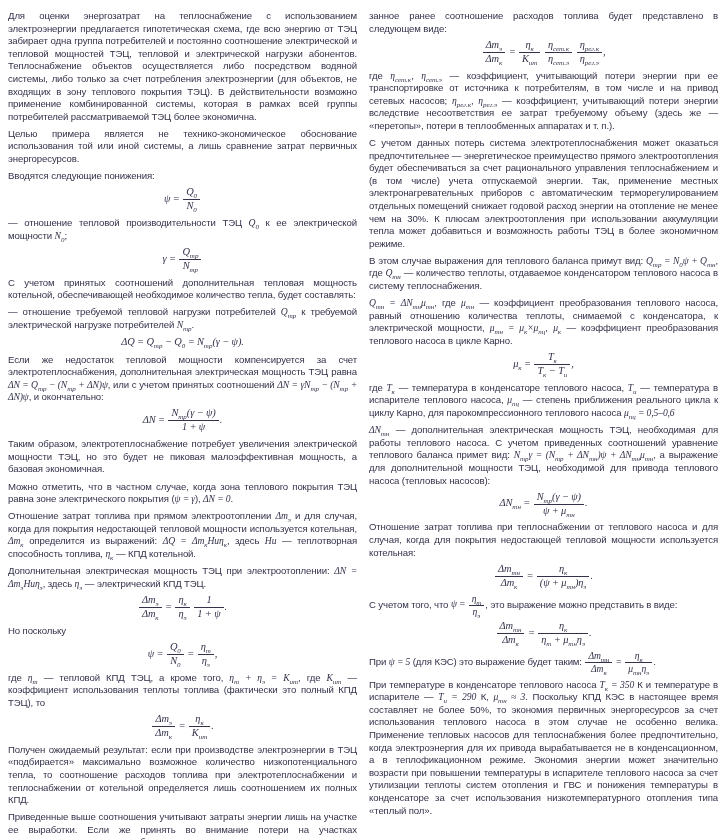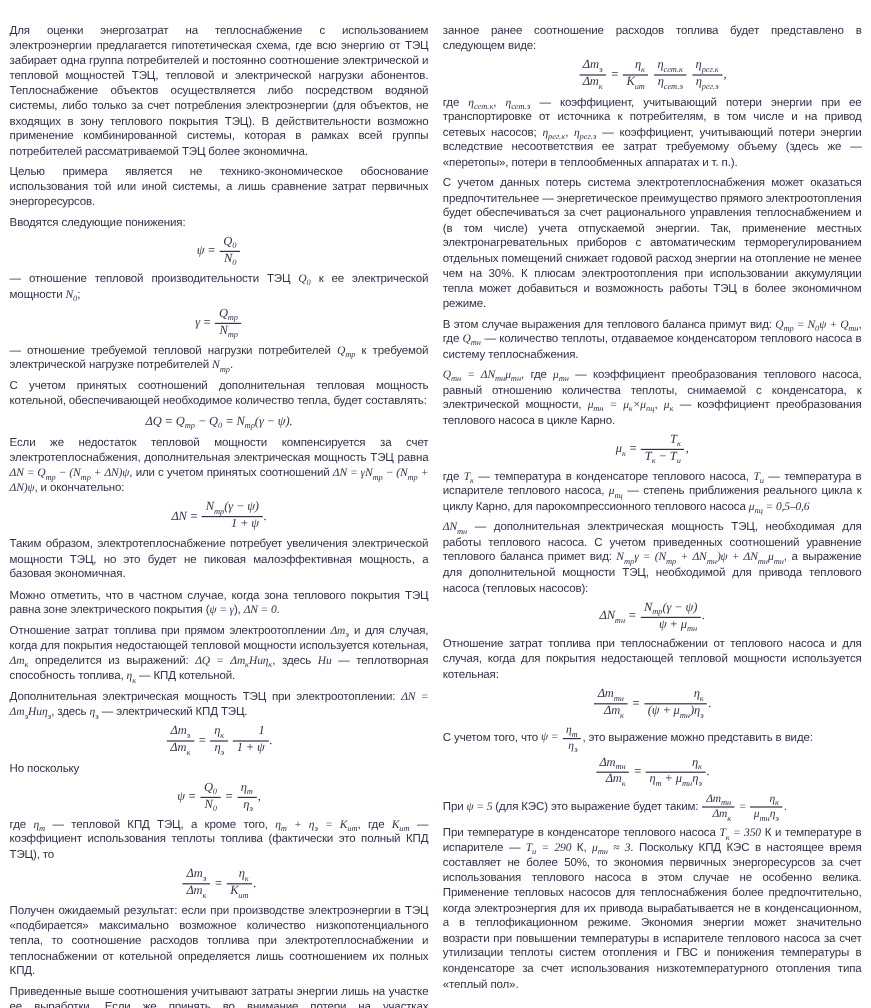--- a/index.html
+++ b/index.html
@@ -2,56 +2,56 @@
 <html lang="ru"><head>
 <meta charset="utf-8">
 <style>
   html,body{margin:0;padding:0;}
   body{
     width:726px;height:840px;overflow:hidden;background:#ffffff;
     font-family:"Liberation Sans",sans-serif;
   }
   .page{
     box-sizing:border-box;width:726px;height:604px;
-    padding:20px 8px;display:flex;gap:12px;background:#ffffff;
+    padding:10px 8px;display:flex;gap:12px;background:#ffffff;
   }
   .col{
     flex:1 1 0;min-width:0;
     color:#32324a;
     font-size:9.6px;line-height:12.6px;letter-spacing:-0.12px;
     text-align:justify;
   }
   .para{margin:0 0 4.5px 0;}
   .formula{
     margin:2px 0 5px 0;text-align:center;
     font-family:"Liberation Serif",serif;font-style:italic;
     font-size:10.4px;color:#32324a;
   }
   .mi{font-family:"Liberation Serif",serif;font-style:italic;}
   sub{font-size:7px;line-height:0;letter-spacing:0;}
   .frac{
-    display:inline-block;vertical-align:middle;text-align:right;
+    display:inline-block;vertical-align:middle;text-align:center;
     margin:0 1px;line-height:1.05;
   }
   .frac .num{display:block;padding:0 3px 1px;border-bottom:0.8px solid #32324a;}
   .frac .den{display:block;padding:1px 3px 0;}
 </style>
 </head>
 <body>
 
 <div class="page">
   <div class="col" id="col-left">
       <p class="para">Для оценки энергозатрат на теплоснабжение с использованием электроэнергии предлагается гипотетическая схема, где всю энергию от ТЭЦ забирает одна группа потребителей и постоянно соотношение электрической и тепловой мощностей ТЭЦ, тепловой и электрической нагрузки абонентов. Теплоснабжение объектов осуществляется либо посредством водяной системы, либо только за счет потребления электроэнергии (для объектов, не входящих в зону теплового покрытия ТЭЦ). В действительности возможно применение комбинированной системы, которая в рамках всей группы потребителей рассматриваемой ТЭЦ более экономична.</p>
       <p class="para">Целью примера является не технико-экономическое обоснование использования той или иной системы, а лишь сравнение затрат первичных энергоресурсов.</p>
       <p class="para">Вводятся следующие понижения:</p>
       <div class="formula"><span class="mi">ψ = <span class="frac"><span class="num">Q<sub>0</sub></span><span class="den">N<sub>0</sub></span></span></span></div>
       <p class="para">— отношение тепловой производительности ТЭЦ <span class="mi">Q<sub>0</sub></span> к ее электрической мощности <span class="mi">N<sub>0</sub></span>;</p>
       <div class="formula"><span class="mi">γ = <span class="frac"><span class="num">Q<sub>тр</sub></span><span class="den">N<sub>тр</sub></span></span></span></div>
+      <p class="para">С учетом принятых соотношений дополнительная тепловая мощность котельной, обеспечивающей необходимое количество тепла, будет составлять:</p>
       <p class="para">— отношение требуемой тепловой нагрузки потребителей <span class="mi">Q<sub>тр</sub></span> к требуемой электрической нагрузке потребителей <span class="mi">N<sub>тр</sub></span>.</p>
-      <p class="para">С учетом принятых соотношений дополнительная тепловая мощность котельной, обеспечивающей необходимое количество тепла, будет составлять:</p>
       <div class="formula"><span class="mi">ΔQ = Q<sub>тр</sub> − Q<sub>0</sub> = N<sub>тр</sub>(γ − ψ).</span></div>
       <p class="para">Если же недостаток тепловой мощности компенсируется за счет электротеплоснабжения, дополнительная электрическая мощность ТЭЦ равна <span class="mi">ΔN = Q<sub>тр</sub> − (N<sub>тр</sub> + ΔN)ψ</span>, или с учетом принятых соотношений <span class="mi">ΔN = γN<sub>тр</sub> − (N<sub>тр</sub> + ΔN)ψ</span>, и окончательно:</p>
       <div class="formula"><span class="mi">ΔN = <span class="frac"><span class="num">N<sub>тр</sub>(γ − ψ)</span><span class="den">1 + ψ</span></span>.</span></div>
       <p class="para">Таким образом, электротеплоснабжение потребует увеличения электрической мощности ТЭЦ, но это будет не пиковая малоэффективная мощность, а базовая экономичная.</p>
       <p class="para">Можно отметить, что в частном случае, когда зона теплового покрытия ТЭЦ равна зоне электрического покрытия (<span class="mi">ψ = γ</span>), <span class="mi">ΔN = 0</span>.</p>
       <p class="para">Отношение затрат топлива при прямом электроотоплении <span class="mi">Δm<sub>э</sub></span> и для случая, когда для покрытия недостающей тепловой мощности используется котельная, <span class="mi">Δm<sub>к</sub></span> определится из выражений: <span class="mi">ΔQ = Δm<sub>к</sub>Huη<sub>к</sub></span>, здесь <span class="mi">Hu</span> — теплотворная способность топлива, <span class="mi">η<sub>к</sub></span> — КПД котельной.</p>
       <p class="para">Дополнительная электрическая мощность ТЭЦ при электроотоплении: <span class="mi">ΔN = Δm<sub>э</sub>Huη<sub>э</sub></span>, здесь <span class="mi">η<sub>э</sub></span> — электрический КПД ТЭЦ.</p>
       <div class="formula"><span class="mi"><span class="frac"><span class="num">Δm<sub>э</sub></span><span class="den">Δm<sub>к</sub></span></span> = <span class="frac"><span class="num">η<sub>к</sub></span><span class="den">η<sub>э</sub></span></span> <span class="frac"><span class="num">1</span><span class="den">1 + ψ</span></span>.</span></div>
       <p class="para">Но поскольку</p>
       <div class="formula"><span class="mi">ψ = <span class="frac"><span class="num">Q<sub>0</sub></span><span class="den">N<sub>0</sub></span></span> = <span class="frac"><span class="num">η<sub>т</sub></span><span class="den">η<sub>э</sub></span></span>,</span></div>

